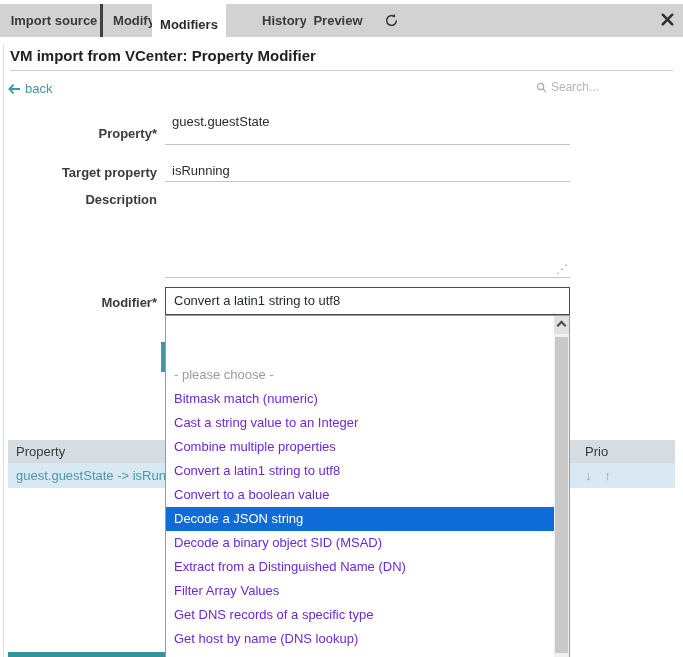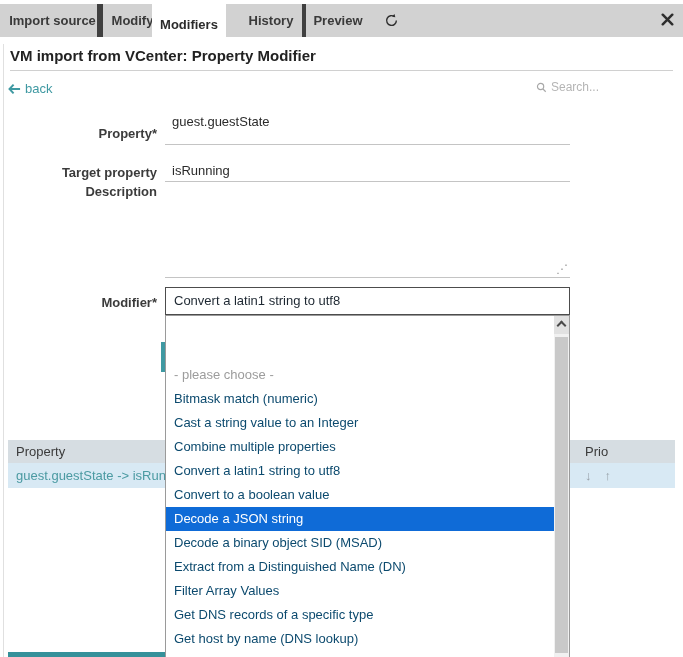--- a/index.html
+++ b/index.html
@@ -9,21 +9,21 @@
     font-family:"Liberation Sans", sans-serif; overflow:hidden;
     font-size:13px; color:#2b2b2b;
   }
   
   .topbar { position:absolute; left:0; top:4px; width:683px; height:33px; background:#d2d2d2; }
   .tab {
     position:absolute; top:4px; height:33px; background:#d2d2d2;
     display:flex; align-items:center; justify-content:center;
     font-weight:bold; font-size:13px; color:#3a3a3a; cursor:pointer; z-index:2;
   }
-  .tab.sep { border-right:6px solid #404040; }
+  .tab.sep { border-right:3px solid #404040; }
   .tab.active { background:#fff; height:40px; color:#2b2b2b; }
   .iconbtn { position:absolute; display:flex; align-items:center; justify-content:center; cursor:pointer; z-index:2; }
   
   .page-title { position:absolute; left:10px; top:47px; font-size:15px; font-weight:bold; color:#222; z-index:3; }
   .title-rule { position:absolute; left:10px; top:70px; width:663px; border-top:1px solid #d0d0d0; }
   .back-link { position:absolute; left:8px; top:81px; display:flex; align-items:center; gap:4px;
                color:#3f99a2; font-size:13px; cursor:pointer; }
   .search-box { position:absolute; left:536px; top:80px; display:flex; align-items:center; gap:4px; }
   .search-box input { border:none; outline:none; width:90px; font-size:12px; color:#8a8a8a;
                       font-family:"Liberation Sans", sans-serif; background:transparent; }
@@ -38,21 +38,21 @@
     position:absolute; left:165px; top:287px; width:405px; height:28px;
     border:1px solid #4c4c4c; background:#fff; line-height:26px; padding-left:8px;
     font-size:13px; color:#1e2832; cursor:pointer; z-index:25;
   }
   
   .dropdown {
     position:absolute; left:165px; top:315px; width:405px; height:345px;
     background:#fff; border:1px solid #9a9a9a; z-index:30; overflow:hidden;
   }
   .opt-list { position:absolute; left:0; top:3px; right:15px;margin-top:44px; }
-  .opt { height:24px; line-height:24px; padding-left:8px; font-size:13px; color:#0c4a6e;
+  .opt { height:24px; line-height:24px; padding-left:8px; font-size:13px; color:#6d28d9;
          white-space:nowrap; cursor:pointer; }
   .opt.placeholder { color:#9c9c9c; }
   .opt.selected { background:#0f6bd7; color:#fff; }
   .sb { position:absolute; right:0; top:0; bottom:0; width:15px; background:#f1f1f1; }
   .sb-up { height:18px; background:#e1e1e1; display:flex; align-items:flex-start; justify-content:center; cursor:pointer; }
   .chev { width:7px; height:7px; border-left:2px solid #4a4a4a; border-top:2px solid #4a4a4a;
           transform:rotate(45deg); margin-top:6px; }
   .sb-thumb { position:absolute; left:1px; top:21px; bottom:6px; width:13px; background:#c9c9c9; cursor:pointer; }
   
   .teal-sliver { position:absolute; left:161px; top:342px; width:6px; height:30px; background:#3f99a2; z-index:20; }
@@ -77,21 +77,21 @@
   <div class="topbar"></div>
   <div class="tab sep" style="left:8px;   width:95px;">
       <span>Import source</span>
     </div>
   <div class="tab sep" style="left:103px; width:65px;">
       <span>Modify</span>
     </div>
   <div class="tab active" style="left:152px; width:74px;">
       <span>Modifiers</span>
     </div>
-  <div class="tab sep" style="left:240px; width:68px;">
+  <div class="tab sep" style="left:252px; width:68px;">
       <span>History</span>
     </div>
   <div class="tab" style="left:306px; width:64px;">
       <span>Preview</span>
     </div>
 
   <div class="iconbtn" style="left:383px; top:12px; width:17px; height:17px;">
     <svg width="15" height="15" viewBox="0 0 16 16">
       <path d="M13.2 8a5.2 5.2 0 1 1-1.9-4" fill="none" stroke="#2e2e2e" stroke-width="1.5"></path>
       <path d="M11.2 1.1 L12.1 4.6 L8.6 3.8 Z" fill="#2e2e2e"></path>
@@ -128,21 +128,21 @@
   </div>
 
   <div class="flabel" style="top:126px;">Property*</div>
   <div class="fvalue" style="top:114px;text-align:center;">guest.guestState</div>
   <div class="uline" style="top:144px;"></div>
 
   <div class="flabel" style="top:165px;padding-left:16px;">Target property</div>
   <div class="fvalue" style="top:163px;">isRunning</div>
   <div class="uline" style="top:181px;"></div>
 
-  <div class="flabel" style="top:184px;">Description</div>
+  <div class="flabel" style="top:192px;">Description</div>
   <div class="fvalue" style="top:200px; width:398px; height:70px;"></div>
   <div class="uline" style="top:277px;"></div>
   <div class="grip">⋰</div>
 
   <div class="flabel" style="top:295px;">Modifier*</div>
   <div class="select-box">Convert a latin1 string to utf8</div>
 
   <div class="teal-sliver"></div>
   <div class="teal-bottom"></div>
 

